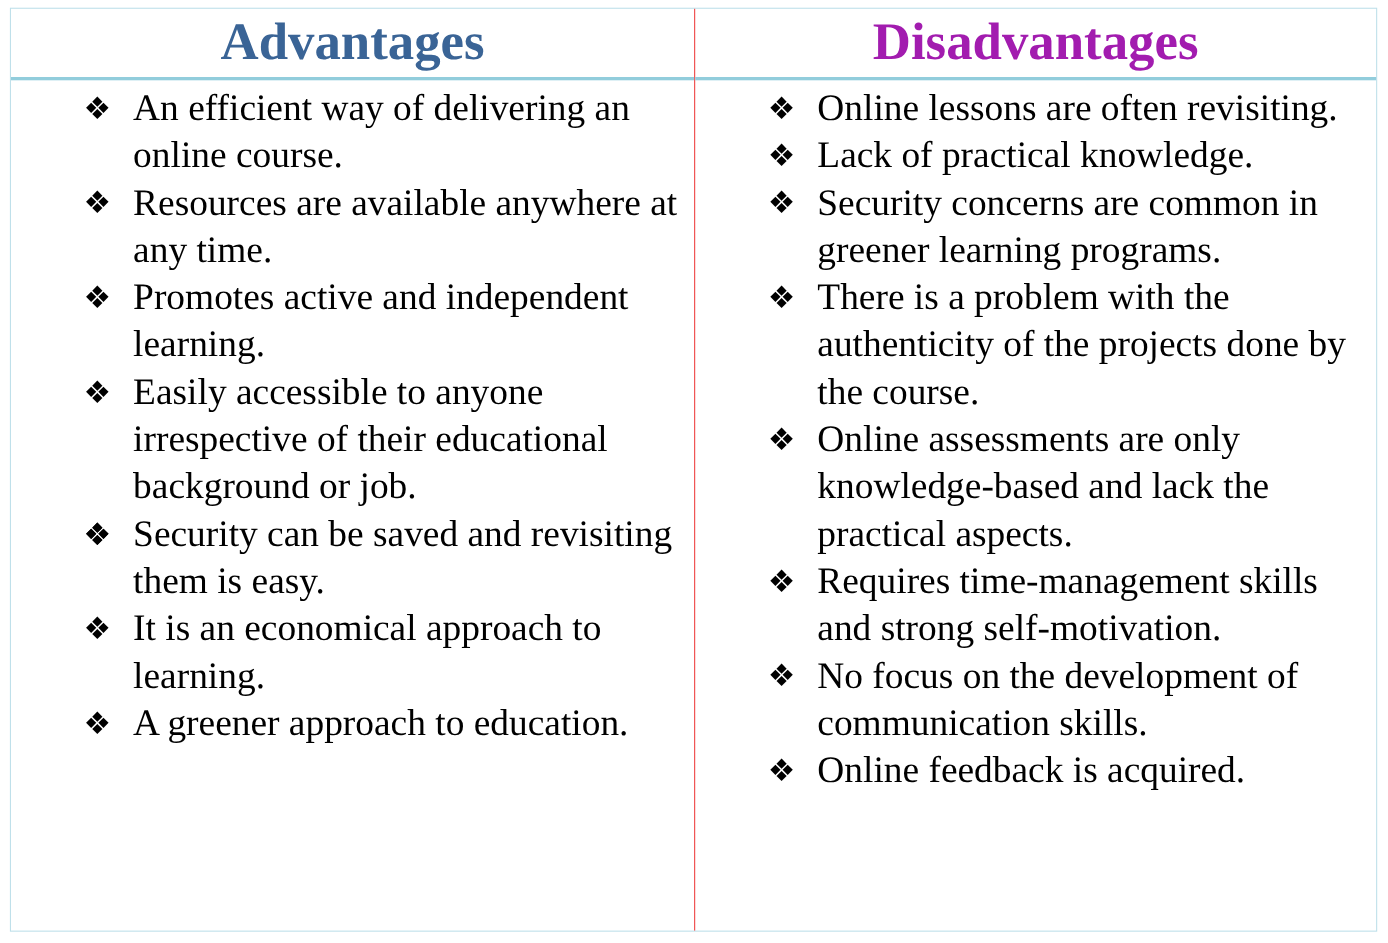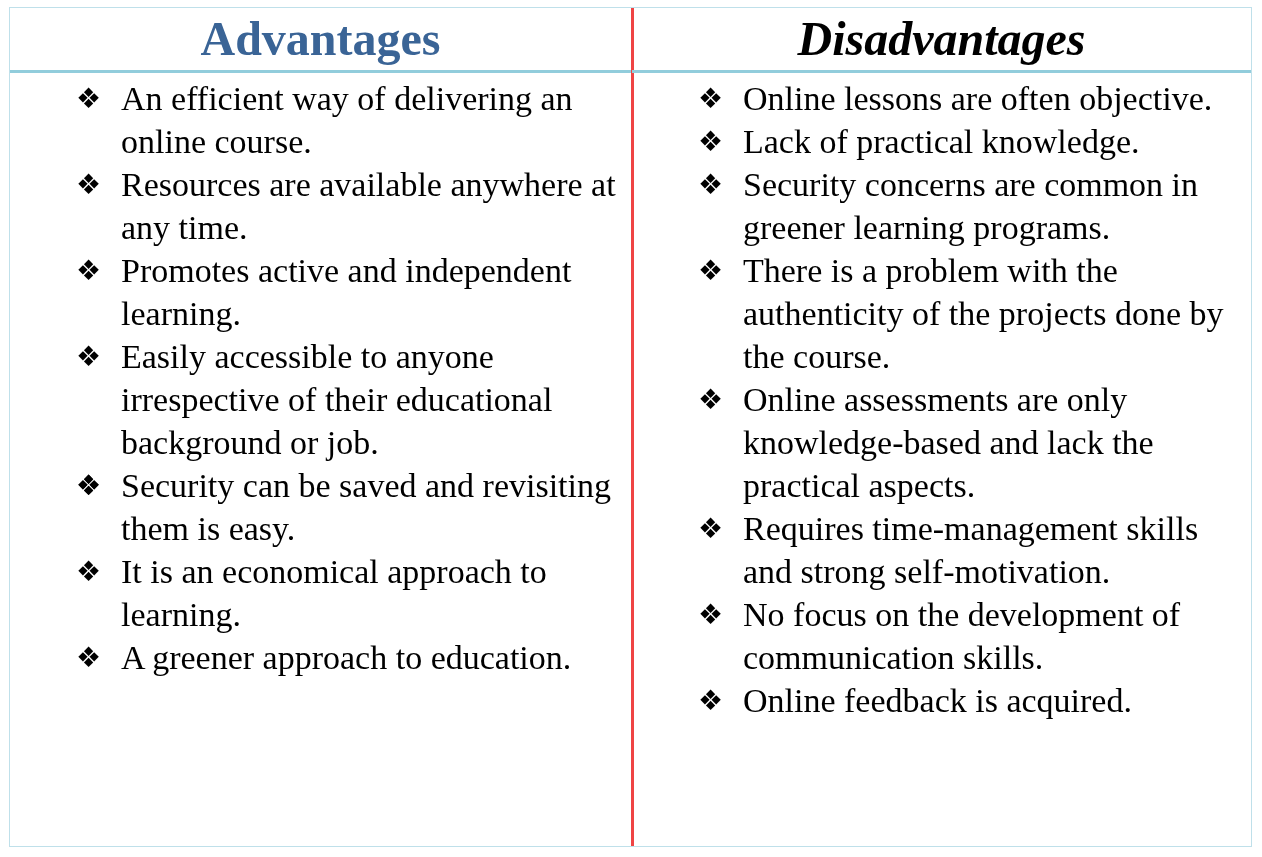--- a/index.html
+++ b/index.html
@@ -1,26 +1,26 @@
 <!DOCTYPE html>
 <html><head>
   <meta charset="utf-8">
   <style>
     html, body { margin: 0; padding: 0; background: #ffffff; }
     body { width: 1262px; height: 857px; position: relative; overflow: hidden;
            font-family: "Liberation Serif", serif; color: #000; }
     .table { position: absolute; left: 9px; top: 7px; width: 1243px; height: 840px;
              border: 1px solid #bfe0ea; box-sizing: border-box; }
     .col { position: absolute; top: 0; bottom: 0; }
-    .col.left { left: 0; width: 621px; border-right: 3px solid #ef4444; }
+    .col.left { left: 0; width: 621px; border-right: 1px solid #ef4444; }
     .col.right { left: 622px; right: 0; }
     .hdr { height: 62px; display: flex; align-items: center; justify-content: center;
            font-weight: bold; font-size: 48px; line-height: 1; }
     .hdr.adv { color: #3a6496; }
-    .hdr.dis { color: #000000; font-style: italic; }
+    .hdr.dis { color: #a21caf; }
     .rule { position: absolute; left: 0; right: 0; top: 62px; height: 3px; background: #92cddc; }
     ul { list-style: none; margin: 0; padding: 0; position: absolute; top: 69px; }
     .col.left ul { left: 66px; right: 6px; }
     .col.right ul { left: 66px; right: 4px; }
     li { position: relative; padding-left: 45px; font-size: 34px; line-height: 43px; }
     .bullet { position: absolute; left: 0; top: 0; font-size: 28px; line-height: 43px;
               font-family: "DejaVu Sans", sans-serif; }
   </style>
 </head>
 <body>
@@ -37,21 +37,21 @@
       <li><span class="bullet">❖</span></li>
       <li><span class="bullet">❖</span><span>Security can be saved and revisiting them is easy.</span></li>
       <li><span class="bullet">❖</span><span>It is an economical approach to learning.</span></li>
       <li><span class="bullet">❖</span><span>A greener approach to education.</span></li>
     </ul>
   </div>
   <div class="col right">
     <div class="hdr dis">Disadvantages</div>
     <div class="rule"></div>
     <ul>
-      <li><span class="bullet">❖</span><span>Online lessons are often objective.</span></li>
+      <li><span class="bullet">❖</span><span>Online lessons are often revisiting.</span></li>
       <li><span class="bullet">❖</span><span>Lack of practical knowledge.</span></li>
       <li><span class="bullet">❖</span><span>Security concerns are common in greener learning programs.</span></li>
       <li><span class="bullet">❖</span><span>There is a problem with the authenticity of the projects done by the course.</span></li>
       <li><span class="bullet">❖</span><span>Online assessments are only knowledge-based and lack the practical aspects.</span></li>
       <li><span class="bullet">❖</span><span>Requires time-management skills and strong self-motivation.</span></li>
       <li><span class="bullet">❖</span><span>No focus on the development of communication skills.</span></li>
       <li><span class="bullet">❖</span><span>Online feedback is acquired.</span></li>
     </ul>
   </div>
 </div>

